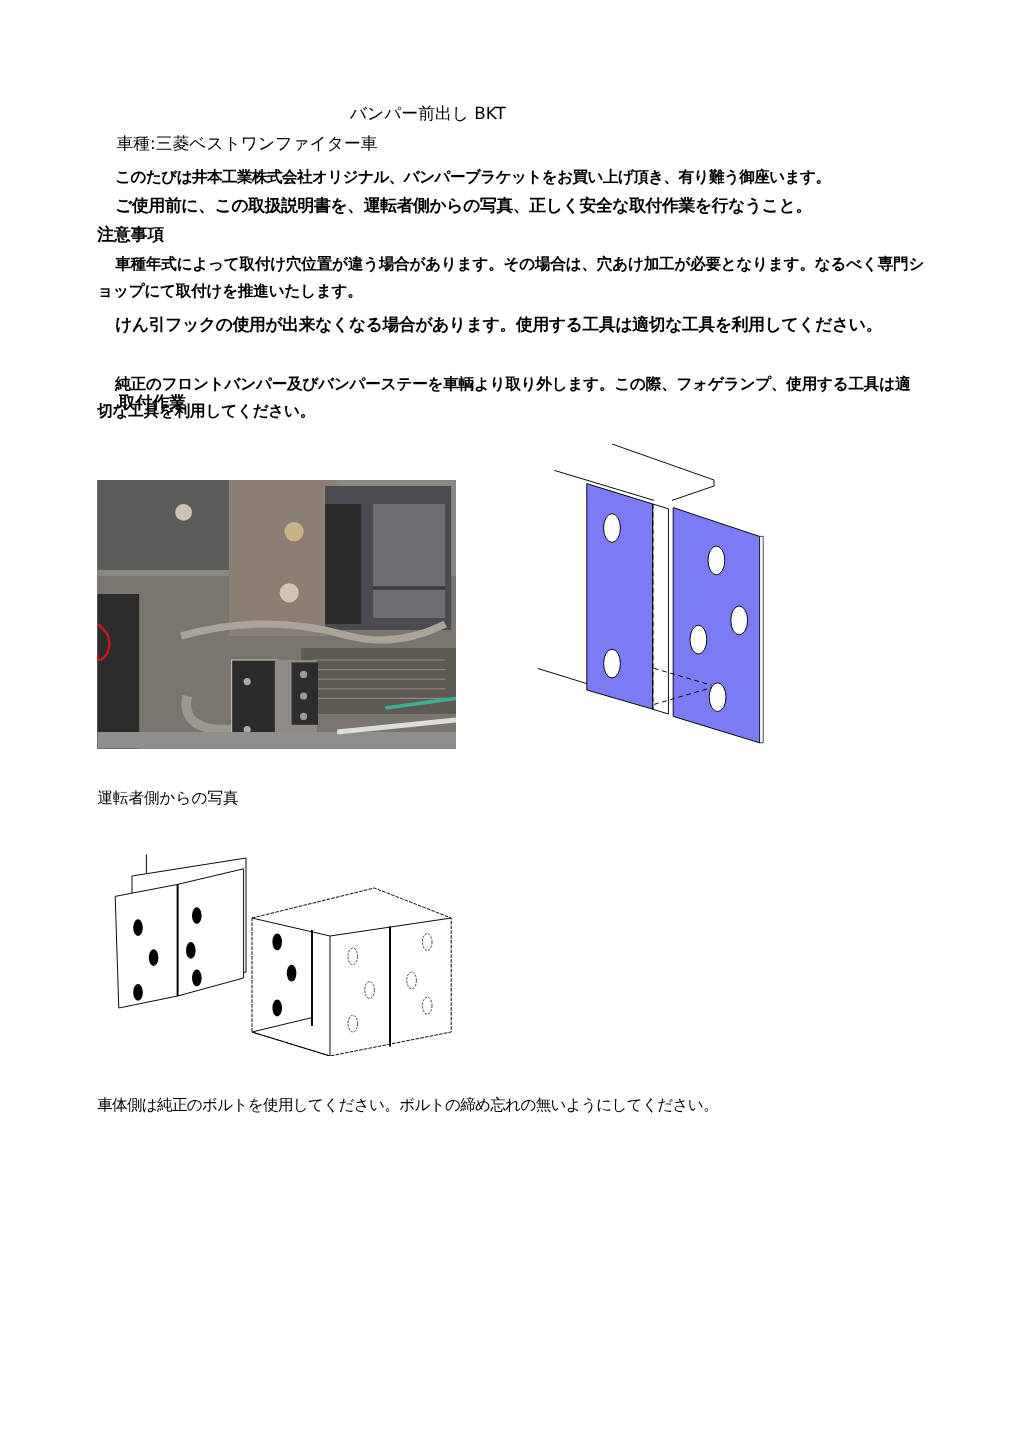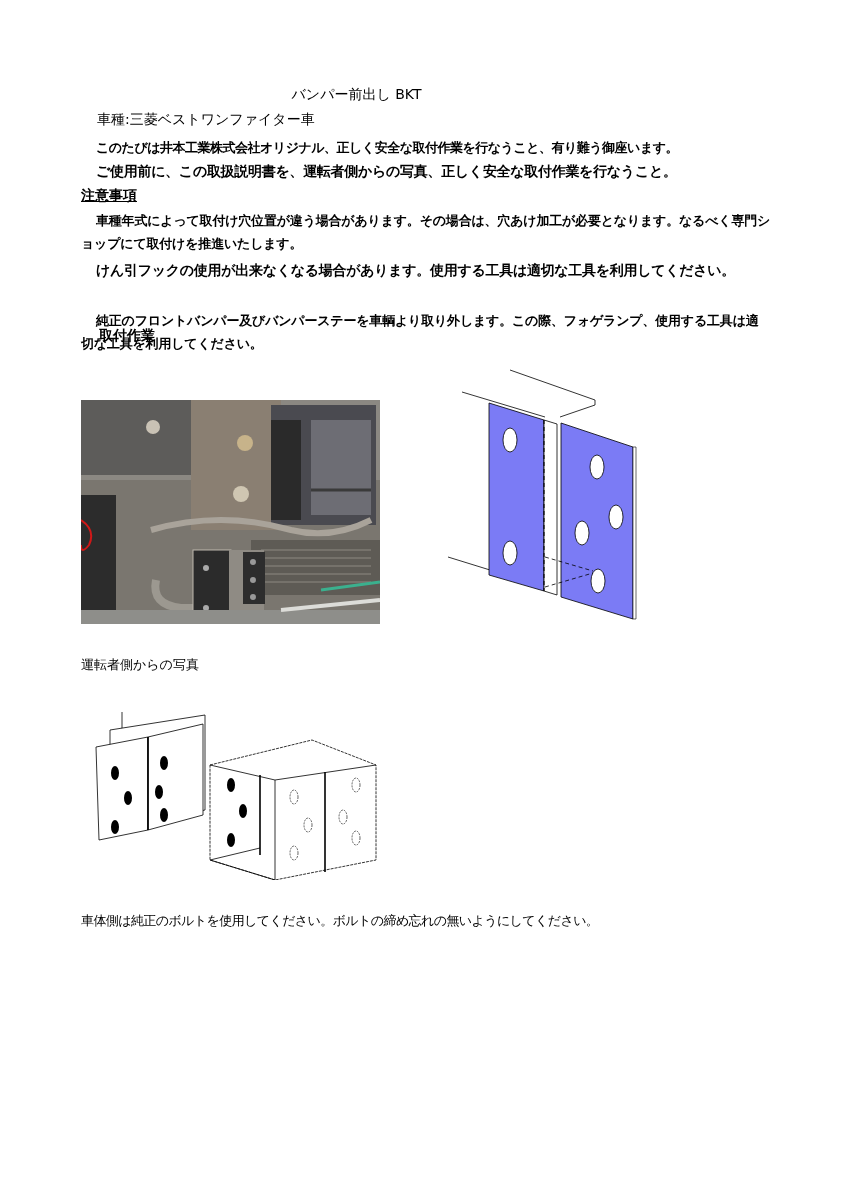--- a/index.html
+++ b/index.html
@@ -14,24 +14,24 @@
     .photo { position: absolute; left: 81px; top: 400px; width: 299px; height: 224px; overflow: hidden; background: #6f6c66; }
     svg { display: block; }
   </style>
 </head>
 <body>
 
 <div class="abs title">バンパー前出し BKT</div>
 
 <div class="abs t14" style="left:97px; top:111px;">車種:三菱ベストワンファイター車</div>
 
-<div class="abs t13 bold" style="left:96px; top:139px; letter-spacing:-0.5px;">このたびは井本工業株式会社オリジナル、正しく安全な取付作業を行なうこと、有り難う御座います。</div>
+<div class="abs t13 bold" style="left:96px; top:139px; letter-spacing:-0.5px;">このたびは井本工業株式会社オリジナル、バンパーブラケットをお買い上げ頂き、有り難う御座います。</div>
 <div class="abs t14 bold" style="left:96px; top:163px; letter-spacing:-0.3px;">ご使用前に、この取扱説明書を、運転者側からの写真、正しく安全な取付作業を行なうこと。</div>
 
-<div class="abs t14 bold" style="left:81px; top:187px;text-decoration:underline;">注意事項</div>
+<div class="abs t14 bold" style="left:81px; top:187px;">注意事項</div>
 <div class="para" style="top:209px; text-indent:15px; white-space:normal;">車種年式によって取付け穴位置が違う場合があります。その場合は、穴あけ加工が必要となります。なるべく専門ショップにて取付けを推進いたします。</div>
 <div class="abs t14 bold" style="left:96px; top:262px; letter-spacing:-0.3px;">けん引フックの使用が出来なくなる場合があります。使用する工具は適切な工具を利用してください。</div>
 
 <div class="abs t14 bold" style="left:99px; top:287px;margin-top:40px;">取付作業</div>
 <div class="para" style="top:309px; text-indent:15px; white-space:normal;">純正のフロントバンパー及びバンパーステーを車輌より取り外します。この際、フォゲランプ、使用する工具は適切な工具を利用してください。</div>
 
 <div class="photo" title="車両前部下側、バンパーブラケット取付部の写真">
   <svg width="299" height="224" viewBox="0 0 299 224">
     <rect x="0" y="0" width="299" height="224" fill="#7a766f"></rect>
     <rect x="0" y="0" width="299" height="80" fill="#8b8882"></rect>

